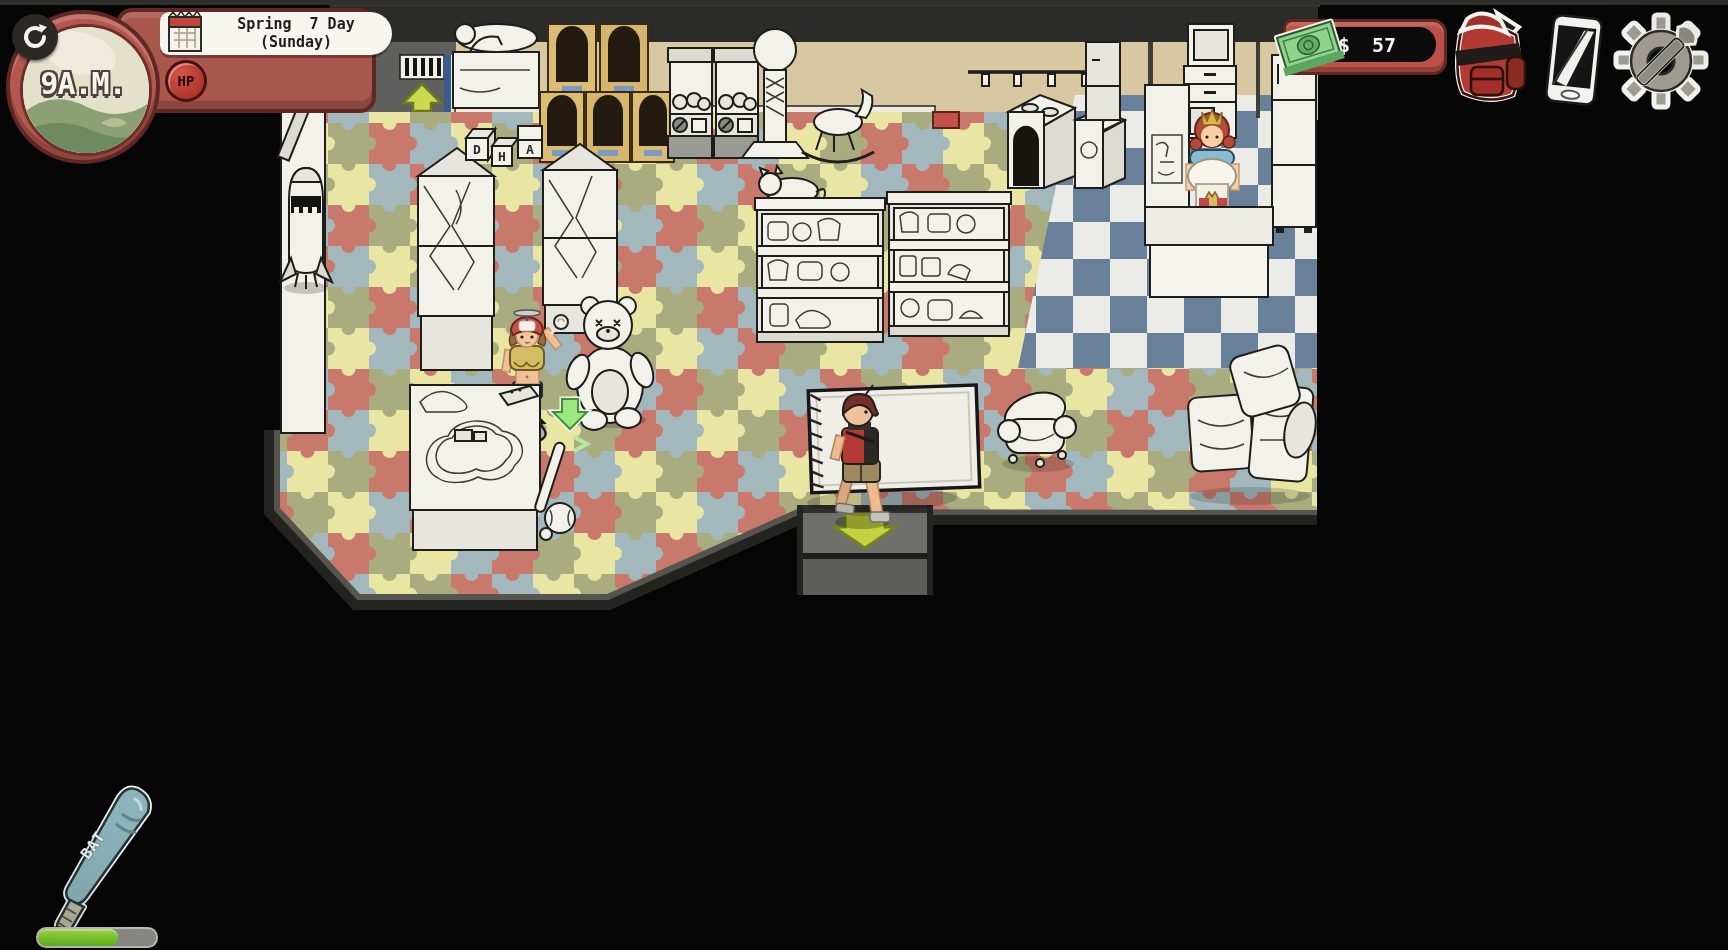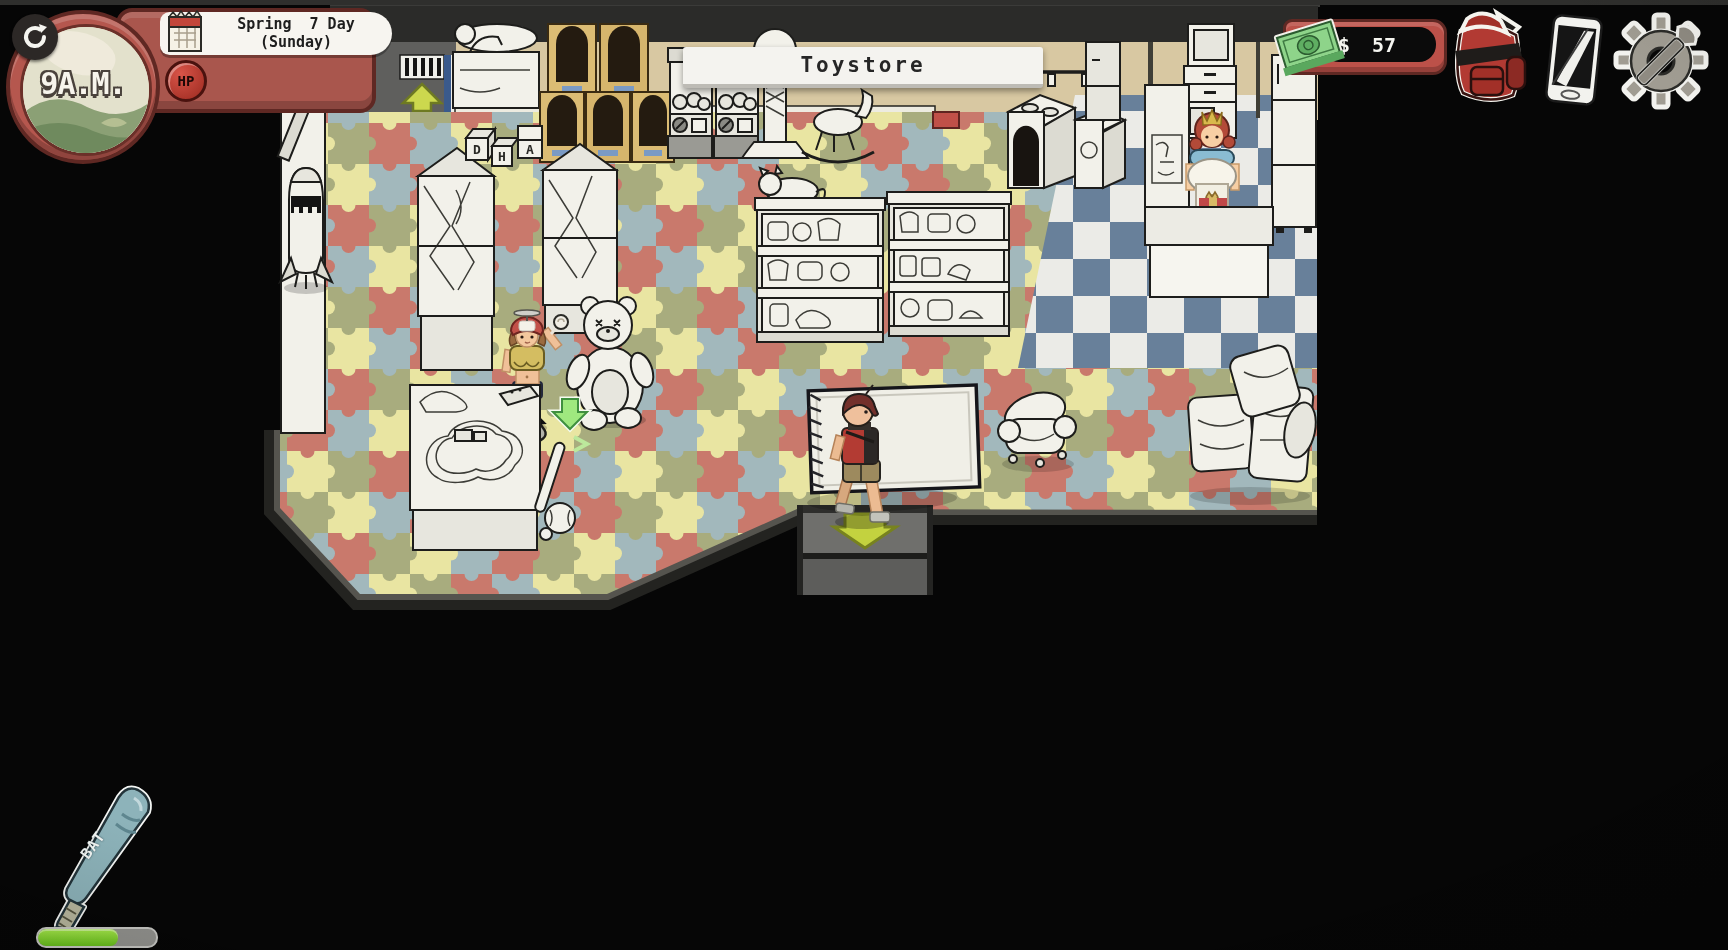--- a/index.html
+++ b/index.html
@@ -566,21 +566,20 @@
   </svg>
 </div>
 <div class="abs" id="clock-refresh">
   <svg width="30" height="30" viewBox="0 0 30 30">
     <path d="M24,15 a9,9 0 1 1 -4,-7.5" fill="none" stroke="#f5f5f0" stroke-width="4" stroke-linecap="round"></path>
     <path d="M19,2 l8,3 l-6,6 z" fill="#f5f5f0"></path>
   </svg>
 </div>
 <div class="abs" id="time-label">9A.M.</div>
 
-<div class="abs" id="location-banner">Toystore</div>
 
 <div class="abs" id="money-bar"></div>
 <div class="abs" id="money-pill">
   <span class="cur">$</span>
   <span class="amt">57</span>
 </div>
 <svg class="abs" id="bill-icon" viewBox="0 0 66 58">
   <rect x="2" y="8" width="62" height="38" rx="3" fill="#f2f1ea" transform="rotate(-3 33 29)"></rect>
   <rect x="5" y="11" width="56" height="32" fill="#8ed48a" stroke="#2c5c30" stroke-width="2" transform="rotate(-3 33 29)"></rect>
   <rect x="10" y="16" width="46" height="22" fill="none" stroke="#3e7a42" stroke-width="1.5" transform="rotate(-3 33 29)"></rect>

